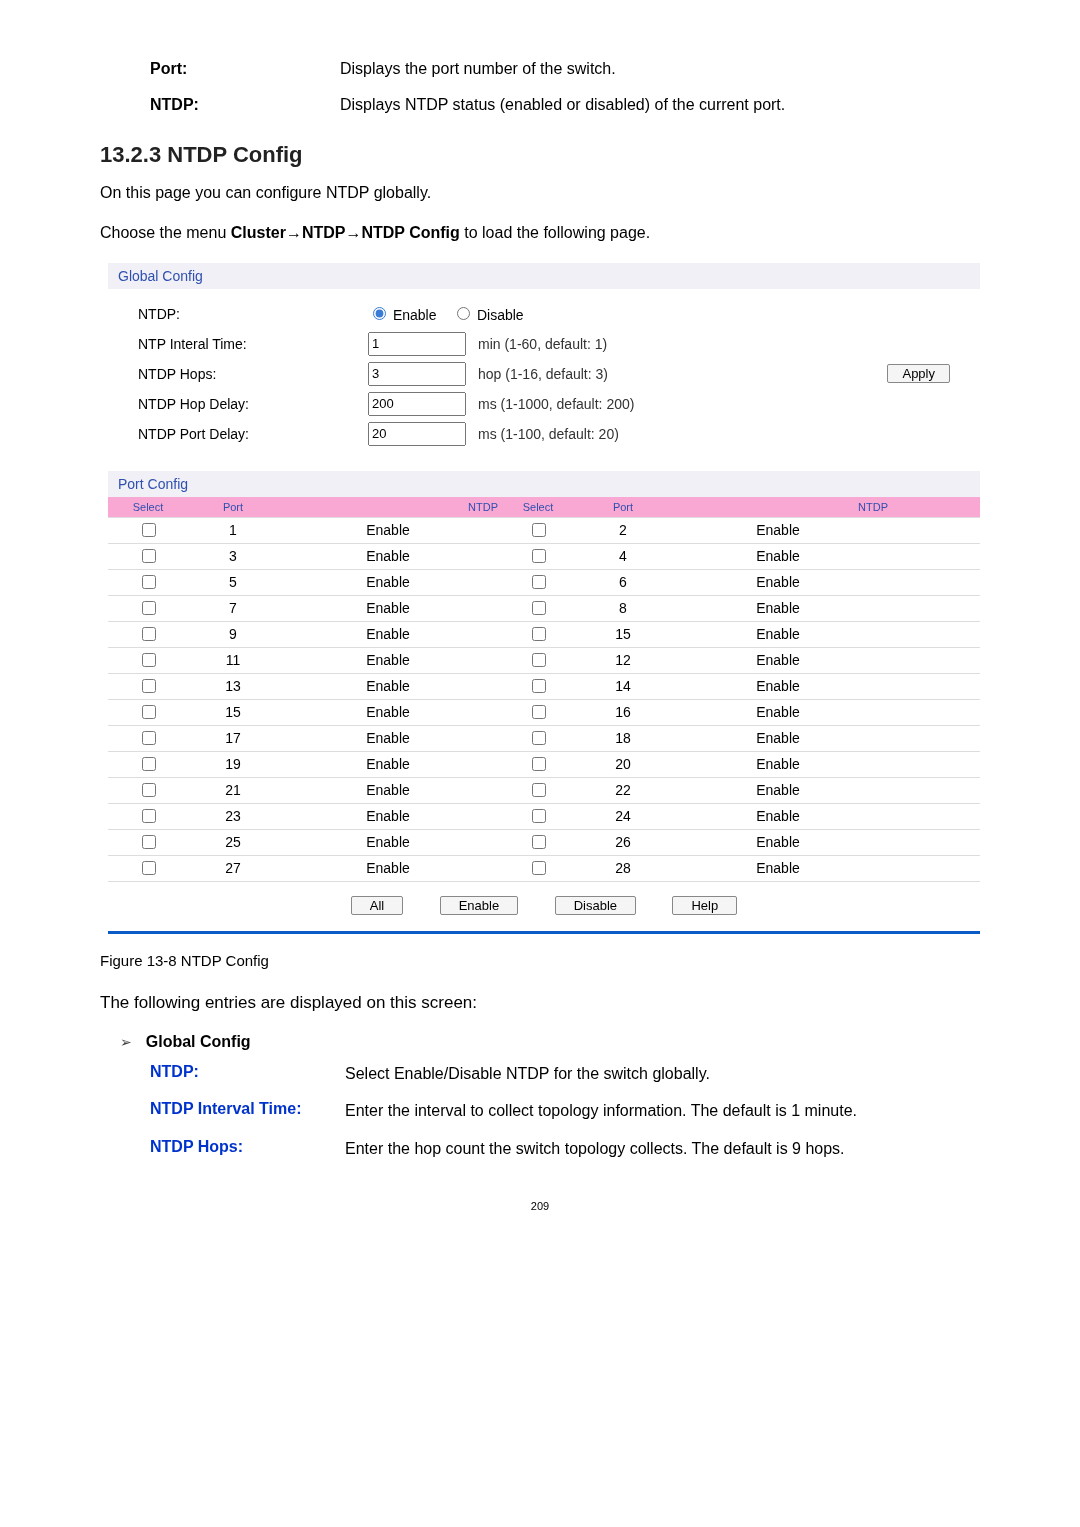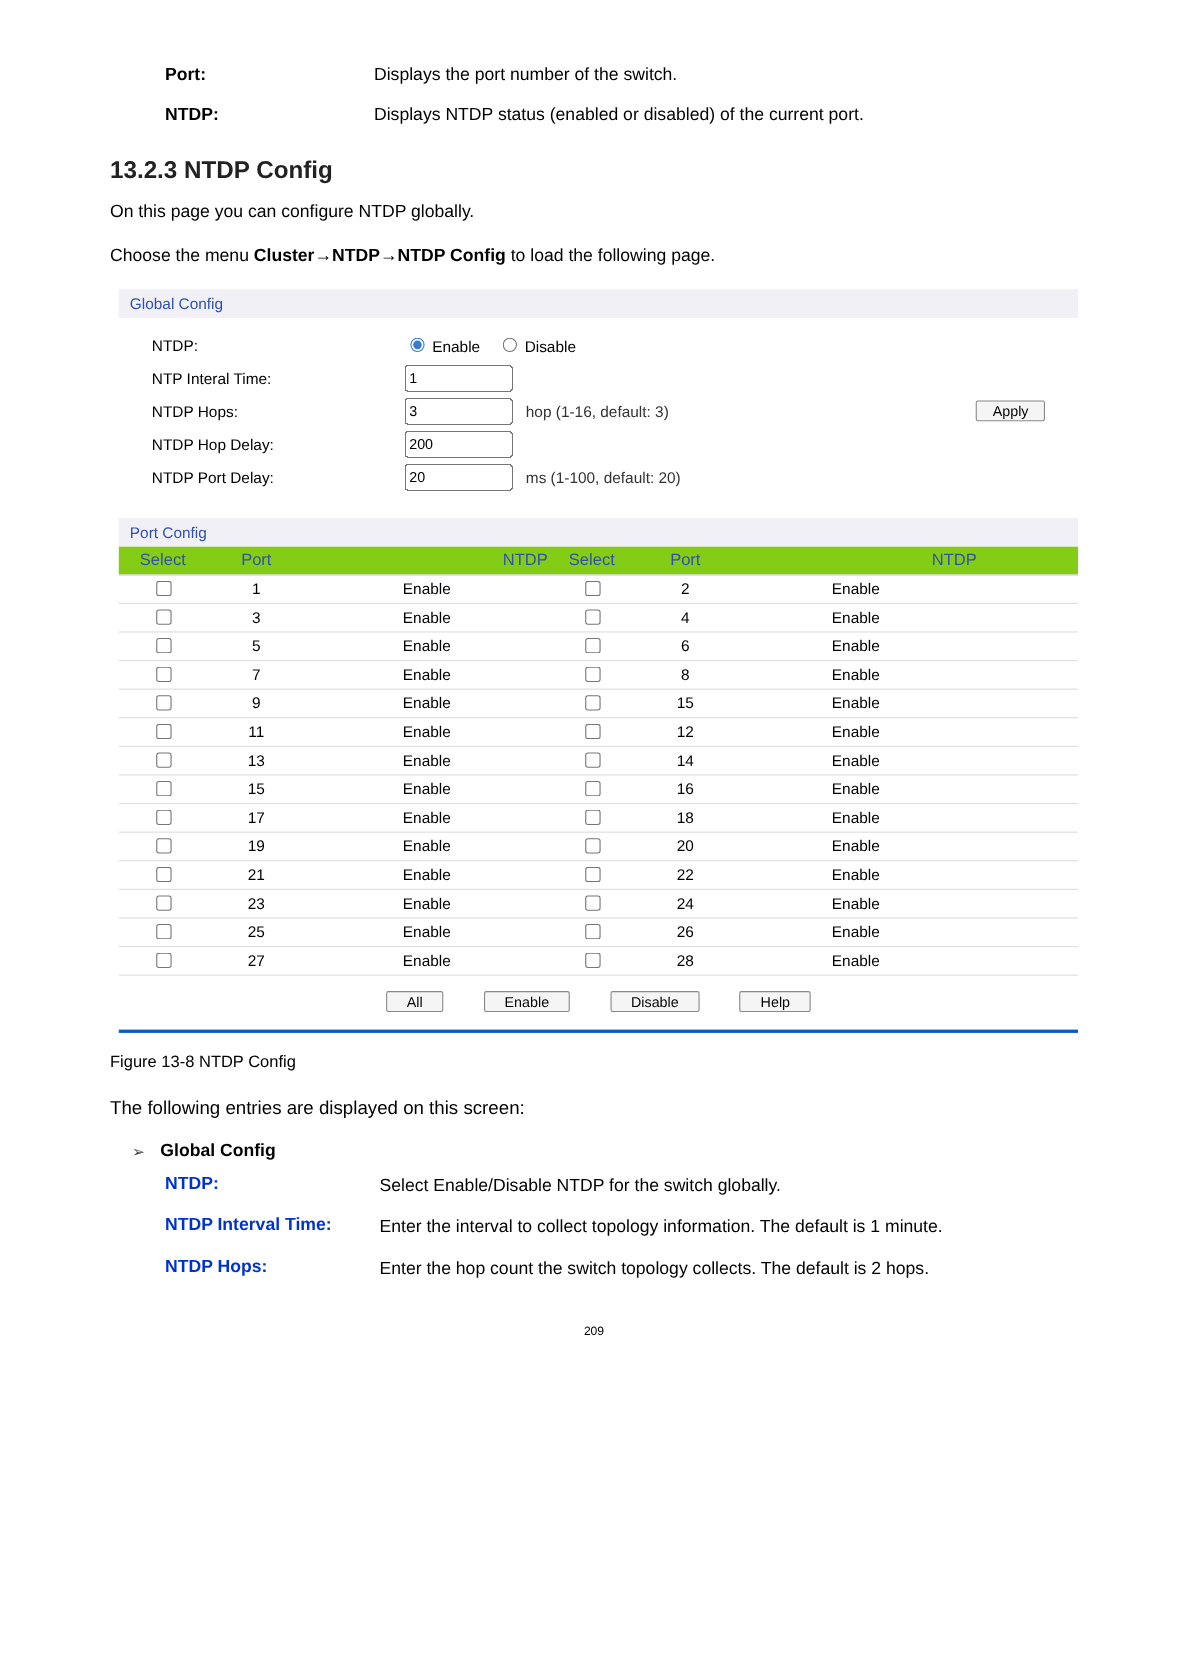--- a/index.html
+++ b/index.html
@@ -38,21 +38,21 @@
   .gc-label { width: 230px; }
   .gc-input-col { width: 110px; }
   .gc-input-col input[type=text] { width: 90px; height: 18px; font-size: 13px; }
   .gc-hint { flex: 1; color: #333; }
   .gc-apply { padding-right: 30px; }
   button.win {
     font-size: 13px; padding: 1px 14px; background: #f5f5f5;
     border: 1px solid #888; border-radius: 2px;
   }
   .port-table-head {
-    display: flex; background: #84cc16; color: #3050b0; font-size: 15px;
+    display: flex; background: #f9a8d4; color: #3050b0; font-size: 11px;
     padding: 4px 0; border-bottom: 1px solid #ddd;
   }
   .pt-col-sel { width: 80px; text-align: center; }
   .pt-col-port { width: 90px; text-align: center; }
   .pt-col-ntdp { width: 220px; text-align: right; }
   .port-table-body { font-size: 14px; }
   .pt-row { display: flex; border-bottom: 1px solid #ddd; height: 25px; align-items: center; }
   .pt-cell-sel { width: 80px; text-align: center; }
   .pt-cell-port { width: 90px; text-align: center; }
   .pt-cell-ntdp { width: 220px; text-align: center; }
@@ -102,32 +102,34 @@
       <div class="gc-input-col" style="width:auto;">
         <label><input type="radio" name="ntdp" checked="" style=""> <span>Enable</span></label>
         &nbsp;&nbsp;
         <label><input type="radio" name="ntdp" style=""> <span>Disable</span></label>
       </div>
     </div>
 
     <div class="gc-row">
       <div class="gc-label">NTP Interal Time:</div>
       <div class="gc-input-col"><input type="text" value="1" style=""></div>
+      <div class="gc-hint">min (1-60, default: 1)</div>
     </div>
 
     <div class="gc-row">
       <div class="gc-label">NTDP Hops:</div>
       <div class="gc-input-col"><input type="text" value="3" style=""></div>
       <div class="gc-hint">hop (1-16, default: 3)</div>
       <div class="gc-apply"><button class="win">Apply</button></div>
     </div>
 
     <div class="gc-row">
       <div class="gc-label">NTDP Hop Delay:</div>
       <div class="gc-input-col"><input type="text" value="200" style=""></div>
+      <div class="gc-hint">ms (1-1000, default: 200)</div>
     </div>
 
     <div class="gc-row">
       <div class="gc-label">NTDP Port Delay:</div>
       <div class="gc-input-col"><input type="text" value="20" style=""></div>
       <div class="gc-hint">ms (1-100, default: 20)</div>
     </div>
   </div>
 
   <div class="panel-header">Port Config</div>
@@ -276,16 +278,16 @@
 <div class="entry-row">
   <div class="entry-term">NTDP:</div>
   <div class="entry-desc">Select Enable/Disable NTDP for the switch globally.</div>
 </div>
 <div class="entry-row">
   <div class="entry-term">NTDP Interval Time:</div>
   <div class="entry-desc">Enter the interval to collect topology information. The default is 1 minute.</div>
 </div>
 <div class="entry-row">
   <div class="entry-term">NTDP Hops:</div>
-  <div class="entry-desc">Enter the hop count the switch topology collects. The default is 2 hops.</div>
+  <div class="entry-desc">Enter the hop count the switch topology collects. The default is 9 hops.</div>
 </div>
 
 <div class="page-num">209</div>
 
 </body></html>

